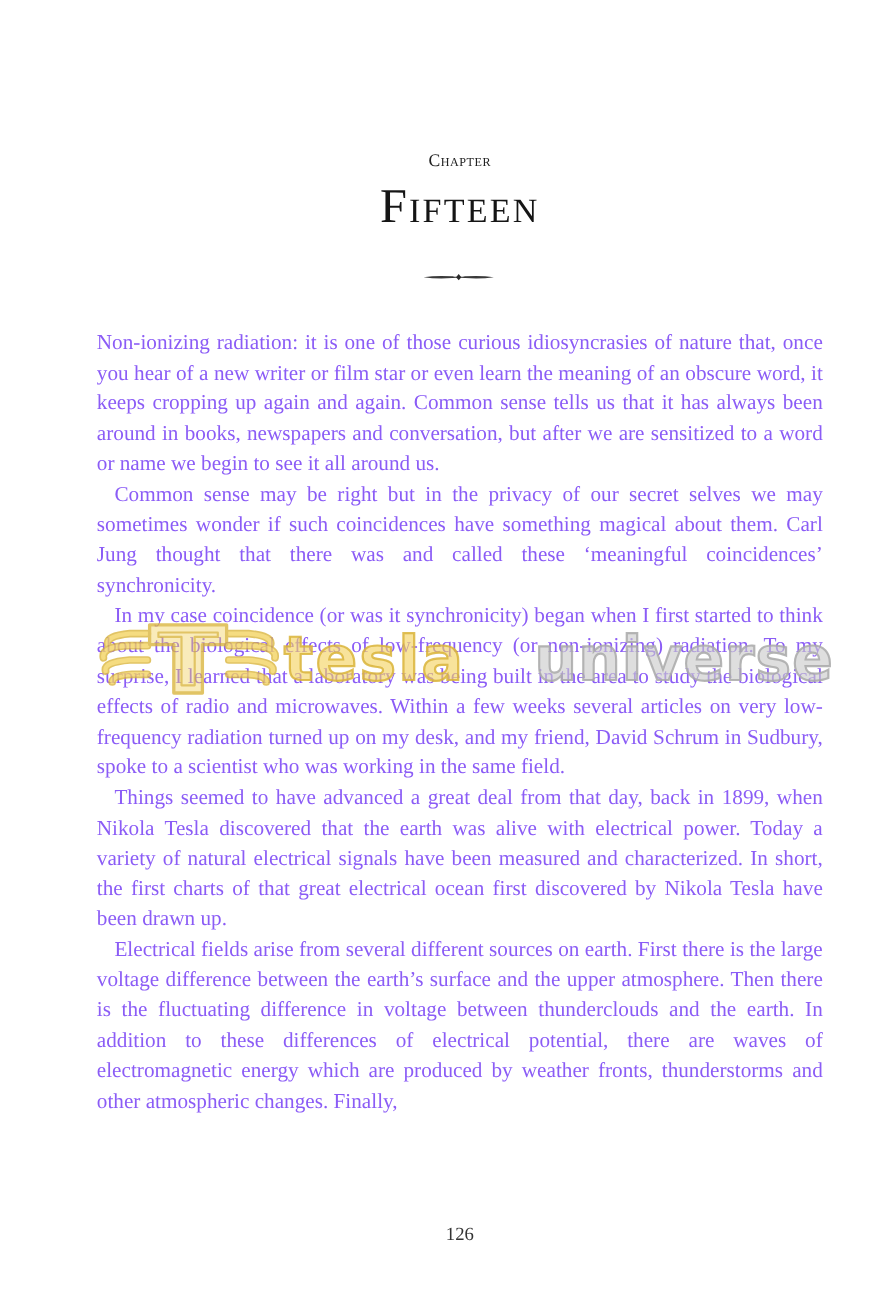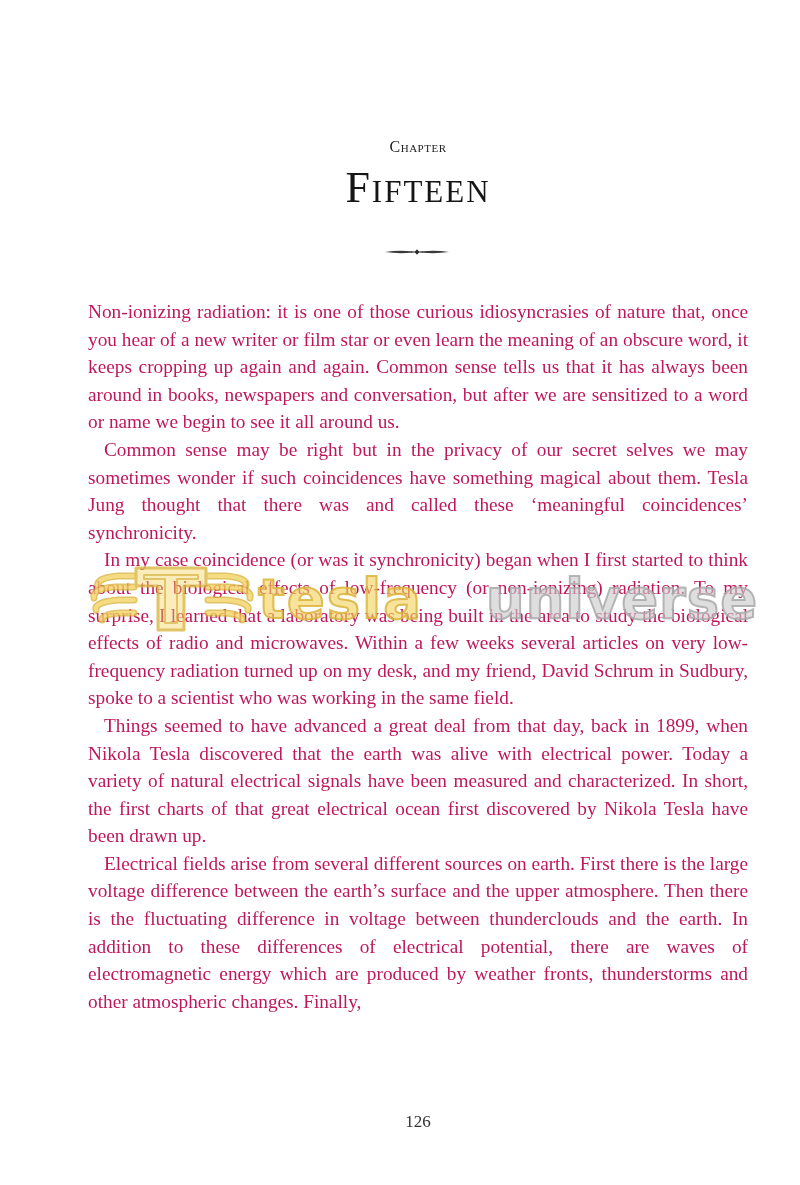--- a/index.html
+++ b/index.html
@@ -50,21 +50,21 @@
       height: 10px;
     }
     .body-text {
       position: absolute;
       top: 298px;
       left: 88px;
       width: 660px;
       font-size: 19.3px;
       line-height: 27.6px;
       text-align: justify;
-      color: #be185d;
+      color: #8b5cf6;
     }
     .body-text p {
       margin: 0;
       text-indent: 16px;
       hyphens: manual;
     }
     .body-text p.first {
       text-indent: 0;
     }
     .page-number {
@@ -94,21 +94,21 @@
 
   <svg class="ornament" viewBox="0 0 68 10">
     <path d="M2 5 Q14 3.2 28 4.2 L31 5 L28 5.8 Q14 6.8 2 5 Z" fill="#3a3a3a"></path>
     <path d="M66 5 Q54 3.2 40 4.2 L37 5 L40 5.8 Q54 6.8 66 5 Z" fill="#3a3a3a"></path>
     <path d="M34 2.2 L36.4 5 L34 7.8 L31.6 5 Z" fill="#2a2a2a"></path>
     <line x1="28" y1="5" x2="40" y2="5" stroke="#2a2a2a" stroke-width="1"></line>
   </svg>
 
   <div class="body-text">
     <p class="first">Non-ionizing radiation: it is one of those curious idiosyncrasies of nature that, once you hear of a new writer or film star or even learn the meaning of an obscure word, it keeps cropping up again and again. Common sense tells us that it has always been around in books, newspapers and conver­sation, but after we are sensitized to a word or name we begin to see it all around us.</p>
-    <p>Common sense may be right but in the privacy of our secret selves we may sometimes wonder if such coincidences have something magical about them. Tesla Jung thought that there was and called these ‘meaning­ful coincidences’ synchronicity.</p>
+    <p>Common sense may be right but in the privacy of our secret selves we may sometimes wonder if such coincidences have something magical about them. Carl Jung thought that there was and called these ‘meaning­ful coincidences’ synchronicity.</p>
     <p>In my case coincidence (or was it synchronicity) began when I first start­ed to think about the biological effects of low-frequency (or non-ionizing) radiation. To my surprise, I learned that a laboratory was being built in the area to study the biological effects of radio and microwaves. Within a few weeks several articles on very low-frequency radiation turned up on my desk, and my friend, David Schrum in Sudbury, spoke to a scientist who was working in the same field.</p>
     <p>Things seemed to have advanced a great deal from that day, back in 1899, when Nikola Tesla discovered that the earth was alive with electri­cal power. Today a variety of natural electrical signals have been measured and characterized. In short, the first charts of that great electrical ocean first discovered by Nikola Tesla have been drawn up.</p>
     <p>Electrical fields arise from several different sources on earth. First there is the large voltage difference between the earth’s surface and the upper atmosphere. Then there is the fluctuating difference in voltage between thunderclouds and the earth. In addition to these differences of electrical potential, there are waves of electromagnetic energy which are produced by weather fronts, thunderstorms and other atmospheric changes. Finally,</p>
   </div>
 
   <svg class="watermark" viewBox="0 0 672 66">
     <g opacity="0.78">
 
       <path d="M10 20 Q8 12 30 10 L46 10 M120 10 L138 10 Q160 12 158 20" fill="none" stroke="#d9b43a" stroke-width="7" stroke-linecap="round"></path>
       <path d="M10 20 Q8 12 30 10 L46 10 M120 10 L138 10 Q160 12 158 20" fill="none" stroke="#f3d25e" stroke-width="4" stroke-linecap="round"></path>

